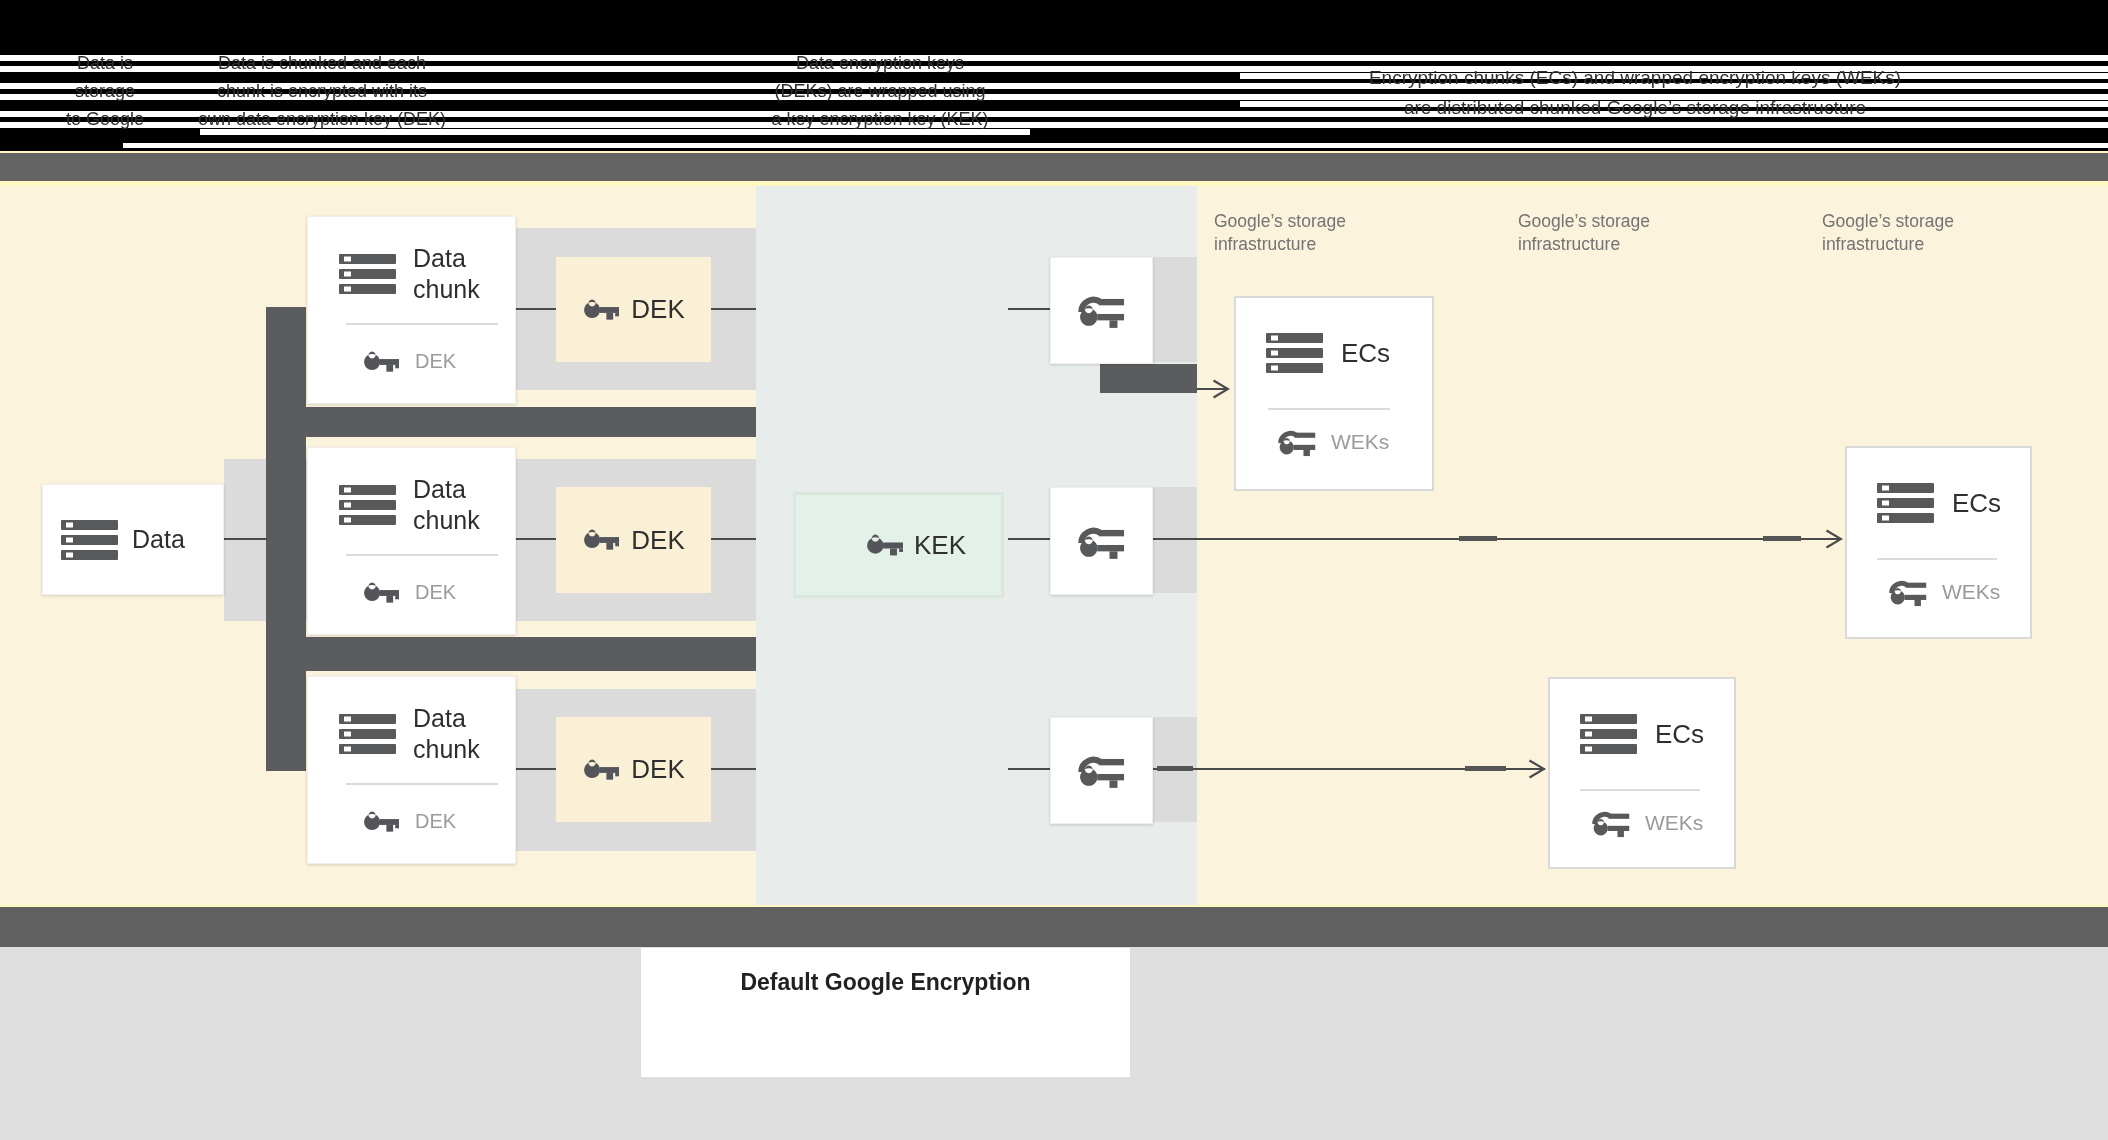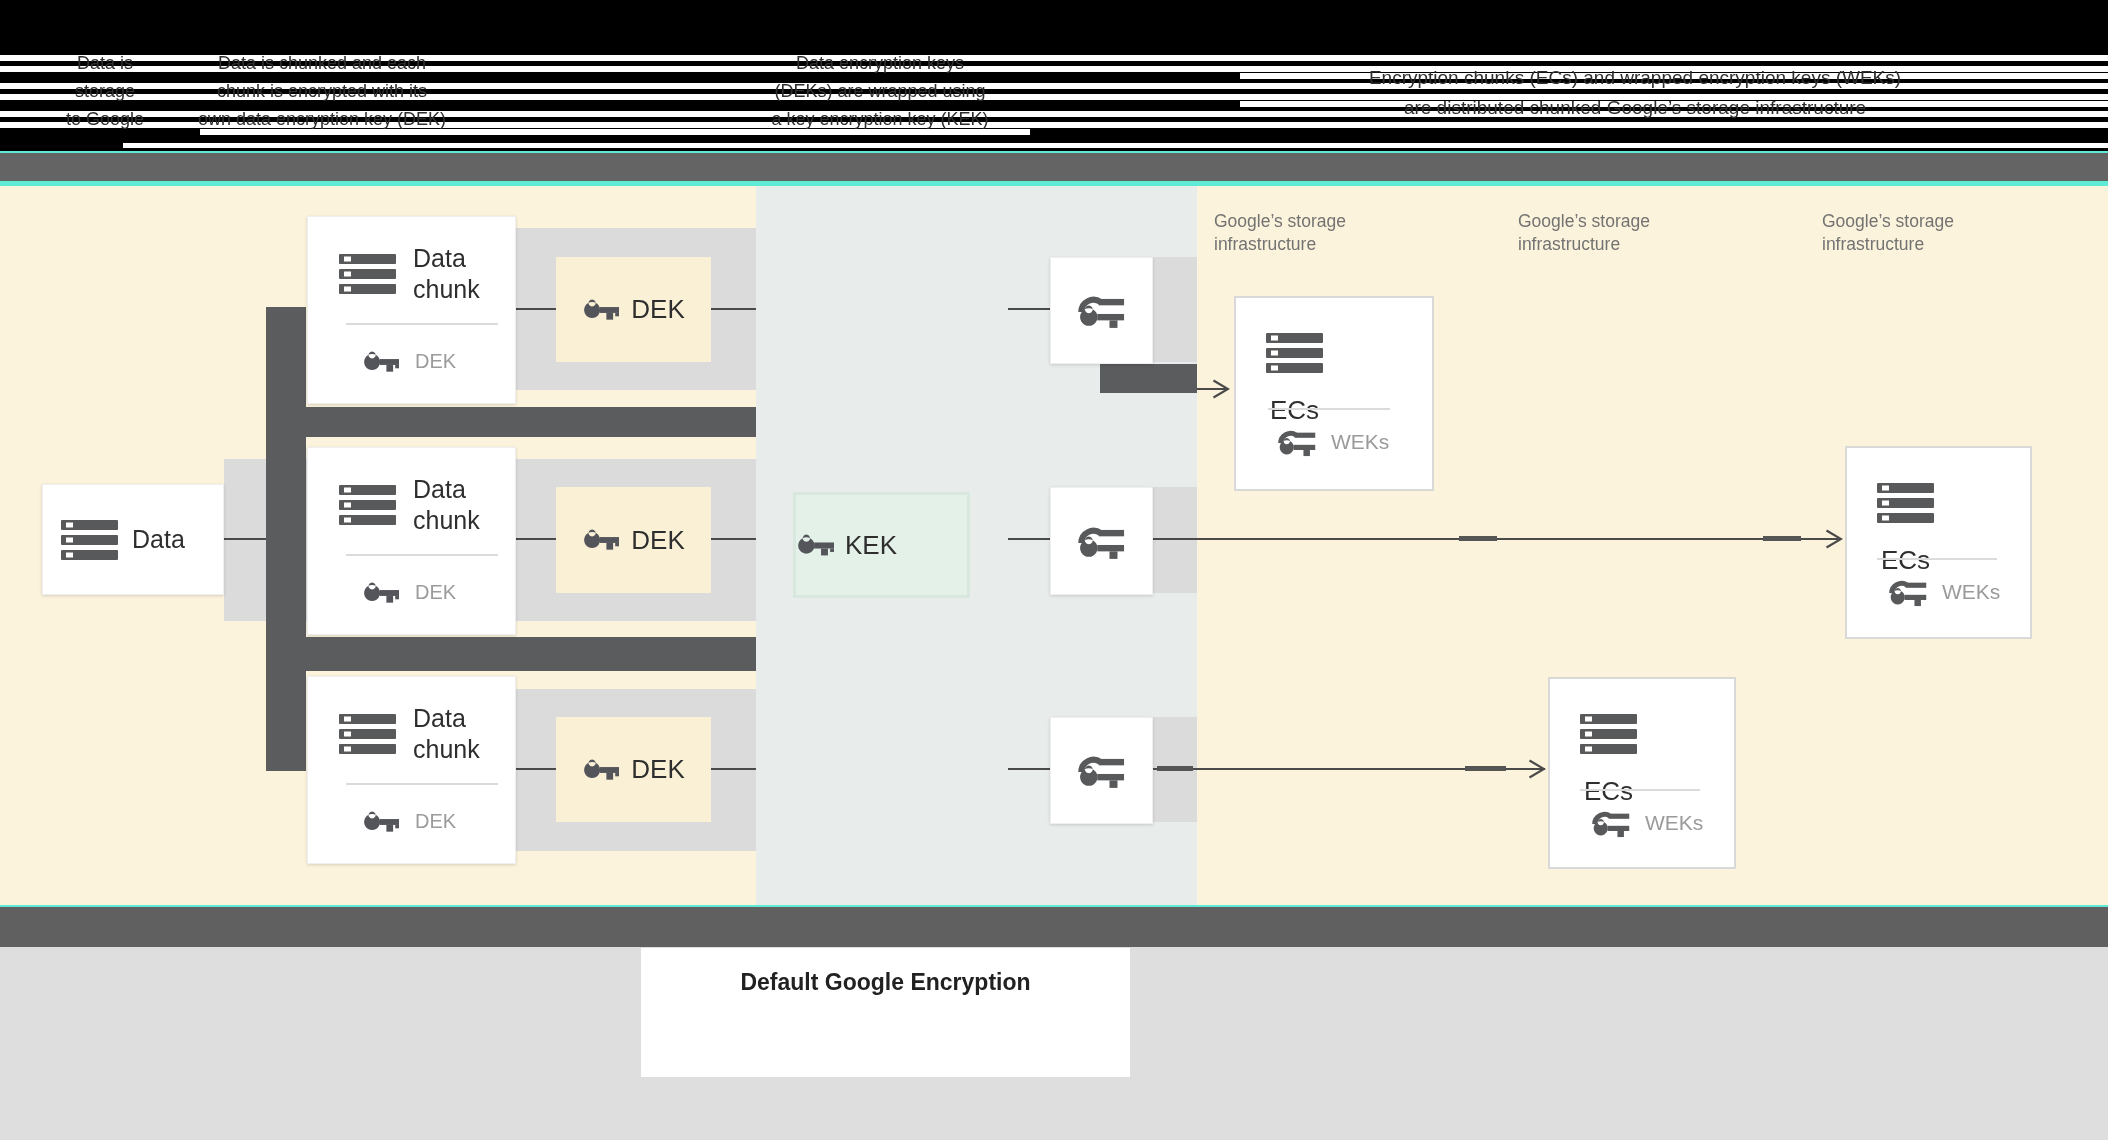--- a/index.html
+++ b/index.html
@@ -1,17 +1,17 @@
 <!DOCTYPE html>
 <html><head>
 <meta charset="utf-8">
 <style>
   html,body{margin:0;padding:0;background:#fff;}
   .screen{position:relative;width:2108px;height:1140px;overflow:hidden;
-          font-family:"Liberation Sans",sans-serif;background:#5eead4;}
+          font-family:"Liberation Sans",sans-serif;background:#fef9c3;}
   .abs{position:absolute;}
 
   
   .header{left:0;top:0;width:2108px;height:151px;background:#000;overflow:hidden;}
   .sliver{position:absolute;background:#fff;z-index:1;}
   .hcol{position:absolute;z-index:2;color:#2e2e2e;font-size:18px;line-height:28px;
         text-align:center;font-weight:400;}
   .hcol4{font-size:19px;line-height:30px;}
 
   
@@ -21,34 +21,34 @@
   .band{background:#DBDBDB;}
   .darkblock{background:#5B5C5E;}
   .hline{position:absolute;height:2px;background:#4A4A4A;}
   .thickseg{position:absolute;height:5px;background:#555;}
   .footer{background:#DEDEDE;}
 
   
   .whitebox{background:#fff;border:1px solid #EFEFEF;box-shadow:0 1px 3px rgba(0,0,0,.15);}
   .ecsbox{background:#fff;border:2px solid #D9D9D9;}
   .dekbox{background:#FAF0D5;display:flex;align-items:center;justify-content:center;gap:12px;}
-  .kekbox{background:#E3F1E9;border:3px solid #D9E8DF;display:flex;align-items:center;gap:11px;}
+  .kekbox{background:#E3F1E9;border:3px solid #D9E8DF;display:flex;align-items:center;justify-content:center;gap:11px;padding-left:34px;}
   .keybox{display:flex;align-items:center;justify-content:center;}
   .biglabel{font-size:26px;color:#2E2E2E;}
   .boxdivider{position:absolute;height:2px;background:#DBDBDB;}
   .smalllabel{font-size:20px;color:#9B9B9B;}
 
   .databox{display:flex;align-items:center;padding-left:18px;gap:14px;box-sizing:border-box;}
   .datalabel{font-size:25px;color:#2E2E2E;}
 
   .chunk-top{position:absolute;left:31px;top:26px;display:flex;align-items:center;gap:17px;}
   .chunk-title{font-size:25px;line-height:31px;color:#2E2E2E;}
   .chunk-bottom{position:absolute;left:54px;top:133px;display:flex;align-items:center;gap:16px;}
 
-  .ecs-top{position:absolute;left:30px;top:31px;display:flex;align-items:center;gap:18px;flex-direction:column;}
+  .ecs-top{position:absolute;left:30px;top:31px;display:flex;align-items:center;gap:18px;}
   .ecs-bottom{position:absolute;left:42px;top:128px;display:flex;align-items:center;gap:15px;}
   .wekslabel{font-size:21px;color:#9A9A9A;}
 
   .storagelabel{position:absolute;width:210px;font-size:17.5px;line-height:23px;color:#737373;}
 
   
   .caption{background:#fff;text-align:center;box-sizing:border-box;padding-top:21px;}
   .cap-title{font-size:23px;font-weight:bold;color:#212121;line-height:26px;}
   .cap-line{font-size:23px;color:#212121;line-height:28px;}
   .cap-line.bold{font-weight:bold;}

